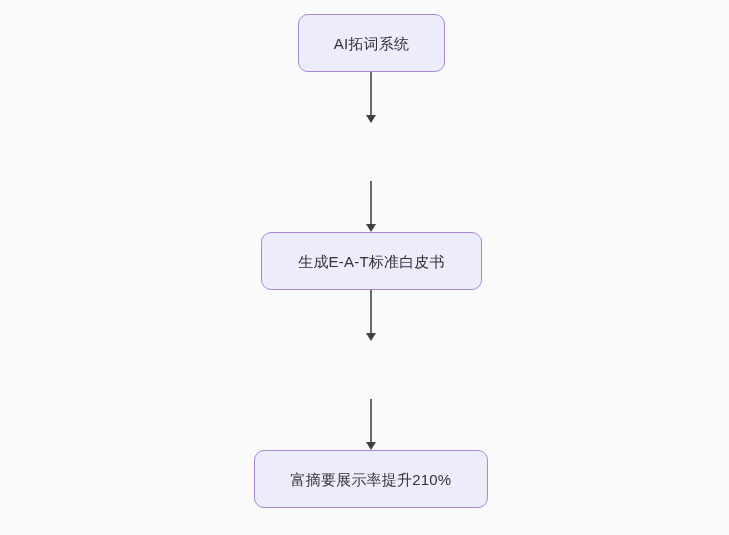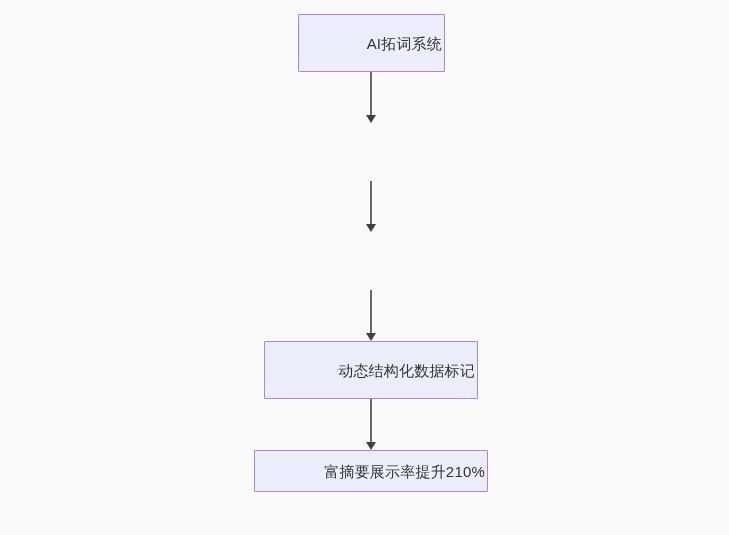--- a/index.html
+++ b/index.html
@@ -16,24 +16,24 @@
   #flowchart {
     position: relative;
     width: 729px;
     height: 535px;
   }
   .node {
     position: absolute;
     box-sizing: border-box;
     background: #ececfb;
     border: 1.4px solid #a988d8;
-    border-radius: 1px;
+    border-radius: 10px;
     display: flex;
     align-items: center;
-    justify-content: flex-end;
+    justify-content: center;
     color: #333333;
     font-size: 15px;
     line-height: 1;
     letter-spacing: 0.2px;
     white-space: nowrap;
   }
   .node-label {
     display: block;
     padding: 0 2px;
   }
@@ -77,22 +77,22 @@
   <div class="edge" style="left:370px; top:399px; height:51px;">
     <div class="edge-line" style="height:43px;"></div>
     <div class="edge-head" style="top:43px;"></div>
   </div>
 
   <div class="node" style="left:298px; top:14px; width:147px; height:58px;">
     <span class="node-label">AI拓词系统</span>
   </div>
 
 
-
-  <div class="node" style="left:264px; top:341px; width:214px; height:58px;">
-    <span class="node-label">动态结构化数据标记</span>
+  <div class="node" style="left:261px; top:232px; width:221px; height:58px;">
+    <span class="node-label">生成E-A-T标准白皮书</span>
   </div>
 
-  <div class="node" style="left:254px; top:450px; width:234px; height:42px;">
+
+  <div class="node" style="left:254px; top:450px; width:234px; height:58px;">
     <span class="node-label">富摘要展示率提升210%</span>
   </div>
 
 </div>
 
 </body></html>

